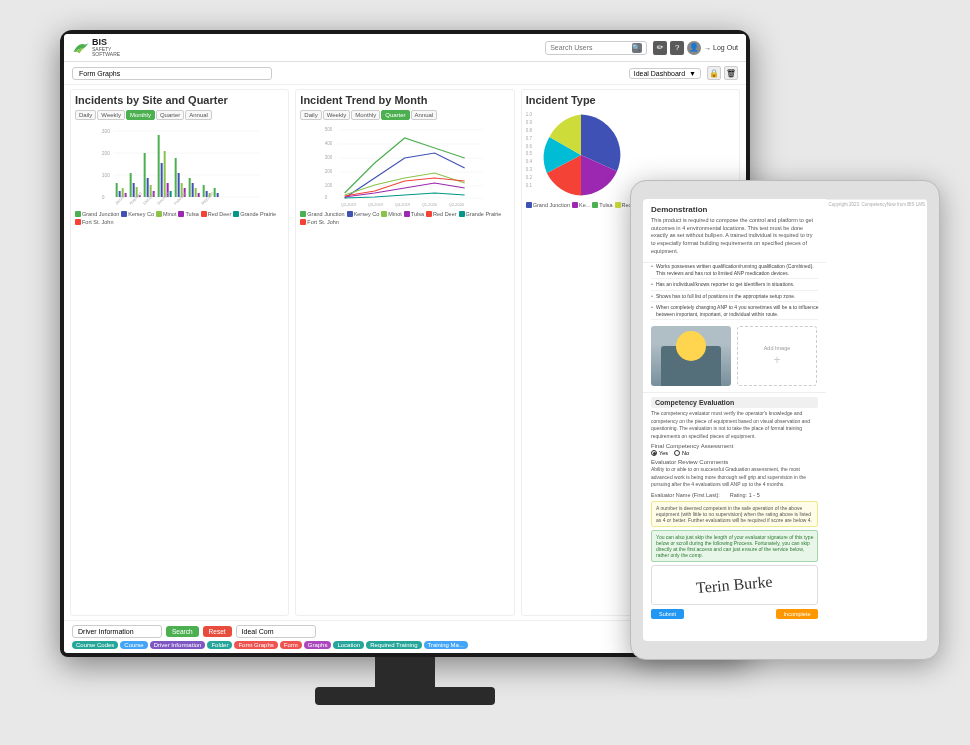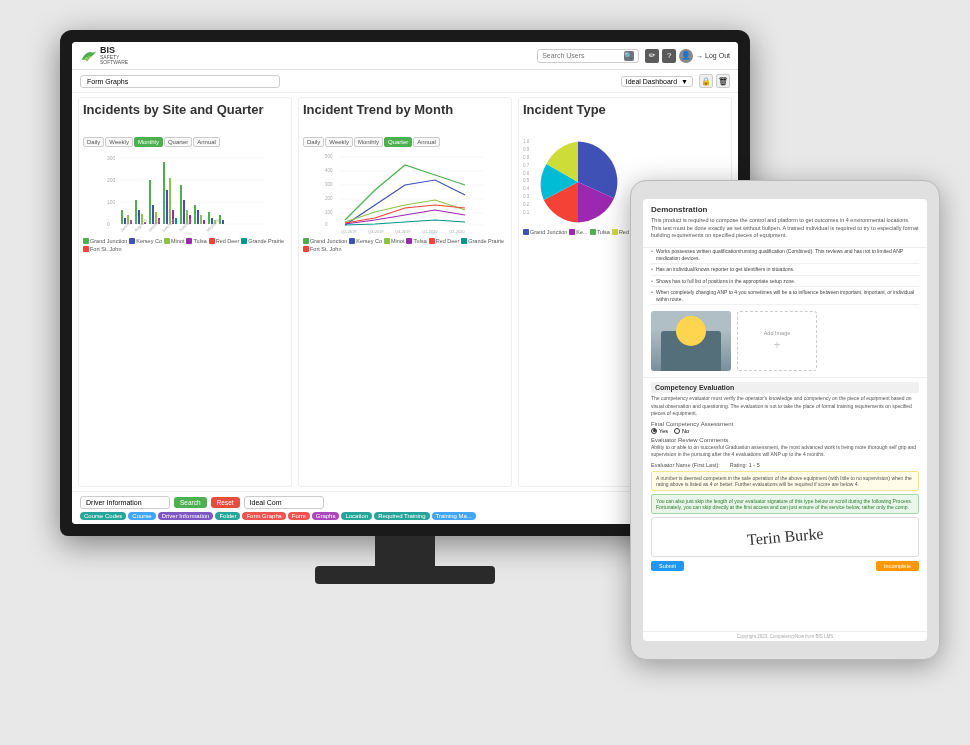--- a/index.html
+++ b/index.html
@@ -23,24 +23,24 @@
     
     .monitor-outer {
       position: absolute;
       left: 60px;
       top: 30px;
       width: 690px;
       height: 580px;
     }
     .monitor-bezel {
       width: 690px;
-      height: 506px;
+      height: 627px;
       background: #1a1a1a;
       border-radius: 12px 12px 8px 8px;
-      padding: 12px;
+      padding: 4px;
       box-shadow: 0 8px 32px rgba(0,0,0,0.45);
     }
     .monitor-screen {
       width: 100%;
       height: 100%;
       background: #fff;
       overflow: hidden;
       border-radius: 4px;
     }
     .monitor-stand-neck {
@@ -231,24 +231,24 @@
       background: #fff;
     }
     .chart-box {
       flex: 1;
       border: 1px solid #eee;
       border-radius: 3px;
       padding: 4px;
       overflow: hidden;
     }
     .chart-title {
-      font-size: 13px;
+      font-size: 11px;
       font-weight: bold;
       color: #333;
-      margin-bottom: 20px;
+      margin-bottom: 4px;
     }
     .chart-tabs {
       display: flex;
       gap: 1px;
       margin-bottom: 3px;
     }
     .chart-tab {
       font-size: 6px;
       padding: 1px 3px;
       border: 1px solid #ccc;
@@ -364,21 +364,21 @@
       border: 1px solid #bbb;
     }
     .tablet-screen {
       width: 100%;
       height: 100%;
       background: #fff;
       border-radius: 4px;
       overflow: hidden;
       font-size: 6px;
       display: flex;
-      flex-direction: column;
+      flex-direction: row;
     }
 
     
     .tablet-content {
       flex: 1;
       overflow: hidden;
       display: flex;
       flex-direction: column;
     }
     .tablet-header-section {

